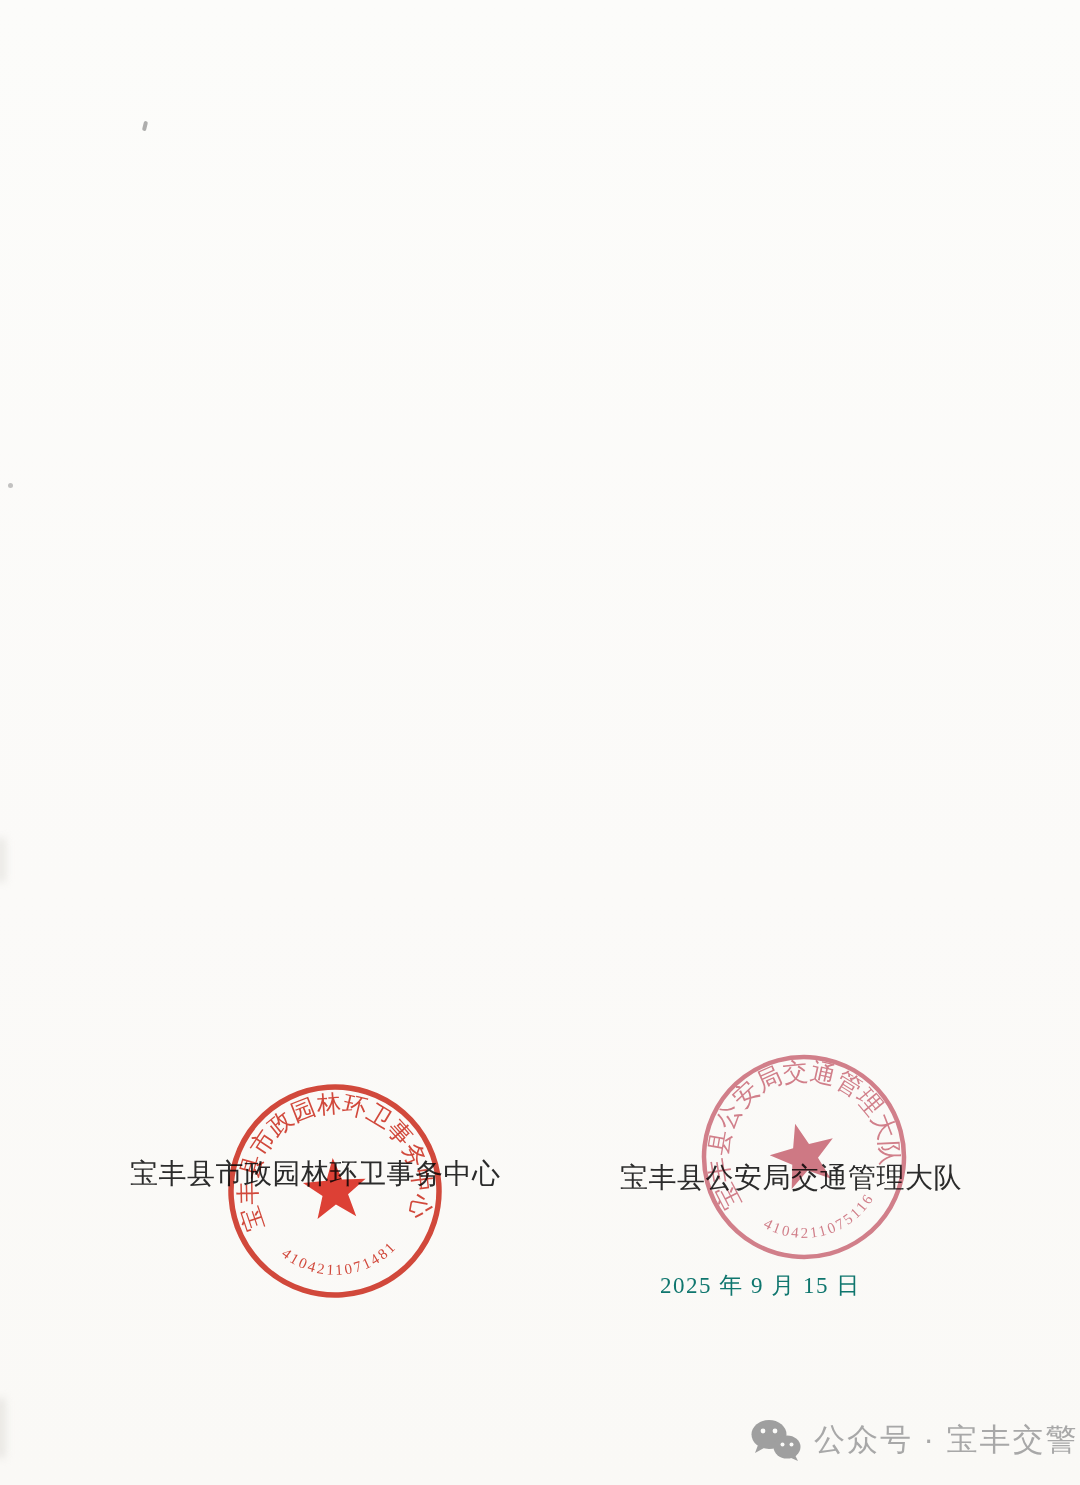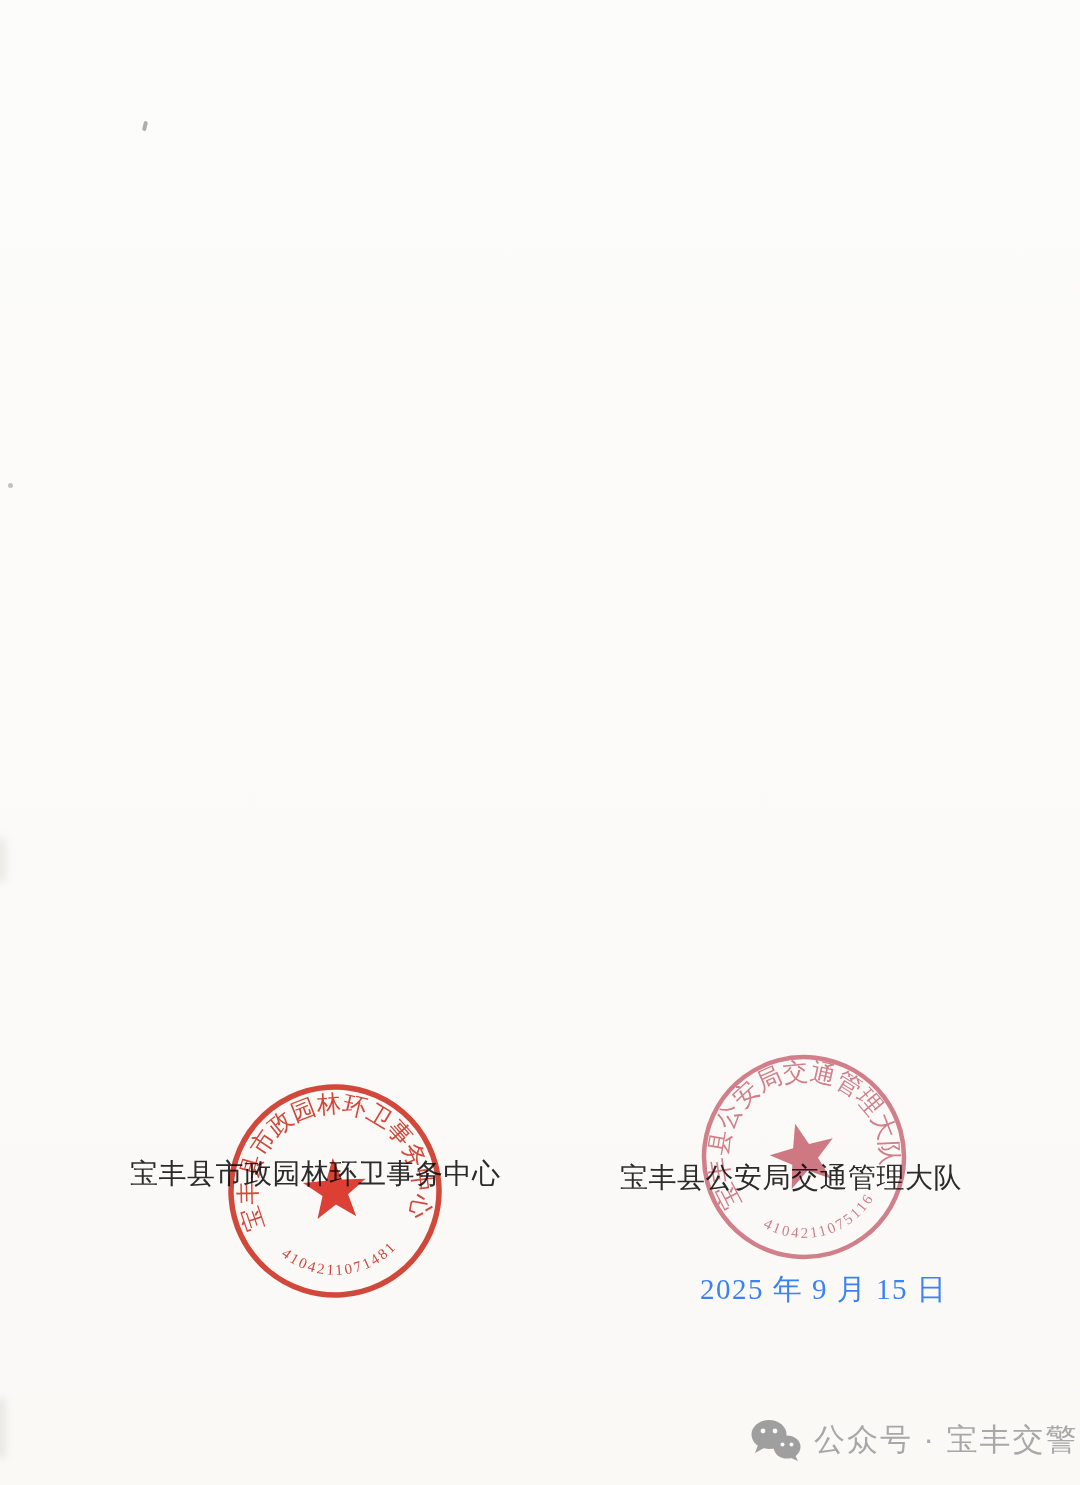--- a/index.html
+++ b/index.html
@@ -12,22 +12,22 @@
   .title{margin:126px 60px 0 60px;text-align:center;
        font-family:"Liberation Sans","DejaVu Sans",sans-serif;
        font-weight:700;font-size:37px;line-height:59px;letter-spacing:-1.5px;
        color:#161616;}
   .body-text{width:848px;margin:36px 0 0 137px;font-size:28px;line-height:41px;
        letter-spacing:.5px;color:#2b2b2b;text-align:justify;}
   .body-text p{margin:0;text-indent:2em;}
   .sig{position:absolute;font-size:28px;letter-spacing:.5px;color:#2b2b2b;white-space:nowrap;z-index:1;}
   .sig-left{left:130px;top:1155px;}
   .sig-right{left:620px;top:1159px;}
-  .doc-date{position:absolute;left:700px;top:1270px;font-size:29px;letter-spacing:1.5px;
-       color:#3b82f6;white-space:nowrap;z-index:1;}
+  .doc-date{position:absolute;left:660px;top:1270px;font-size:23px;letter-spacing:1.5px;
+       color:#0f766e;white-space:nowrap;z-index:1;}
   .seal{position:absolute;z-index:2;mix-blend-mode:multiply;}
   .seal-left{left:223px;top:1079px;opacity:.92;transform:rotate(-4deg);}
   .seal-right{left:692px;top:1045px;opacity:.78;}
   .seal text{font-family:"Liberation Serif","DejaVu Serif",serif;}
   .watermark{position:absolute;left:750px;top:1418px;display:flex;align-items:center;gap:12px;z-index:1;}
   .watermark .wm-text{font-family:"Liberation Sans","DejaVu Sans",sans-serif;
        font-size:31px;letter-spacing:2px;color:#a8a8a8;white-space:nowrap;}
   .speck{position:absolute;background:#6e6e6e;border-radius:2px;}
   .speck-1{left:143px;top:121px;width:4px;height:10px;opacity:.55;transform:rotate(14deg);}
   .speck-2{left:8px;top:483px;width:5px;height:5px;opacity:.4;border-radius:50%;}

